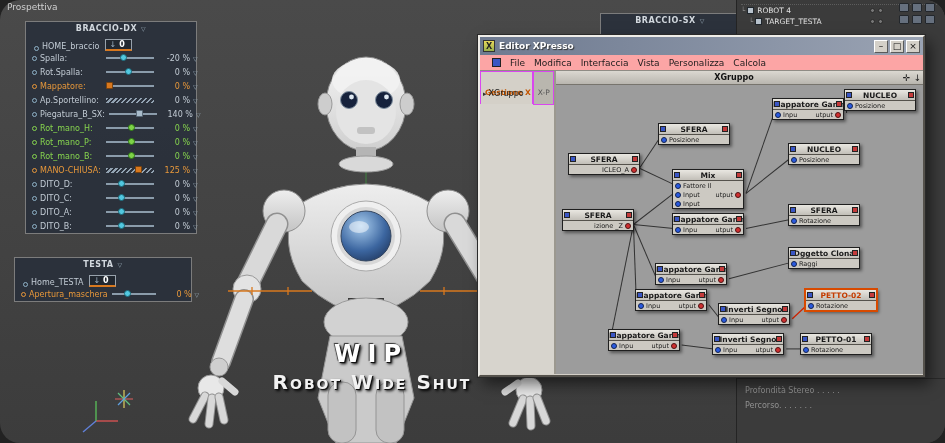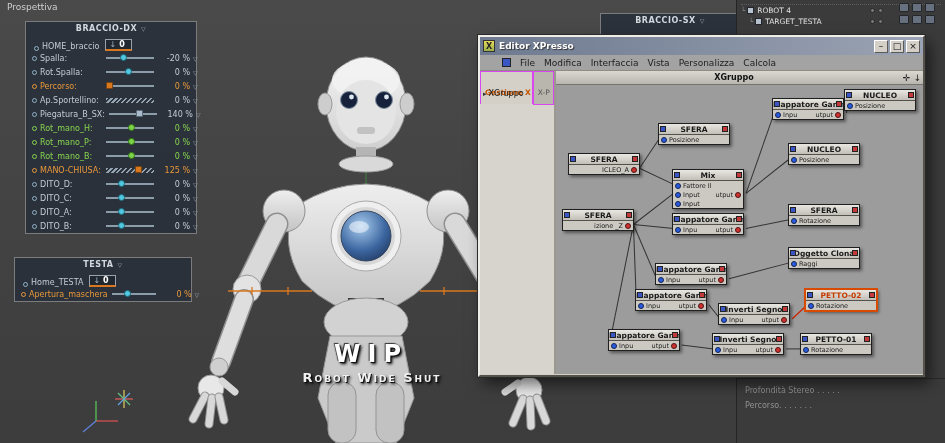--- a/index.html
+++ b/index.html
@@ -1,31 +1,31 @@
 <!DOCTYPE html>
 <html><head>
 <meta charset="utf-8">
 <style>
   * { margin:0; padding:0; box-sizing:border-box; }
   body { background:#222; font-family:"DejaVu Sans", sans-serif; }
   .stage { position:relative; width:945px; height:443px; overflow:hidden;
-           background:linear-gradient(#4a4a4a,#3c3c3c); }
+           background:linear-gradient(#4a4a4a,#3c3c3c);border-radius:20px; }
 
   
   .vp-label { position:absolute; left:7px; top:2px; font-size:9px; color:#cfcfcf; z-index:2; }
 
   
   .scene { position:absolute; left:0; top:0; width:945px; height:443px; z-index:1; }
 
   
   .wm-title { position:absolute; left:306px; top:340px; width:130px; text-align:center; z-index:2;
               font-size:24px; font-weight:bold; letter-spacing:7px; color:#fff;
               text-shadow:1px 1px 0 #111, 2px 2px 3px #000, -1px -1px 1px #333; }
   .wm-sub { position:absolute; left:262px; top:370px; width:220px; text-align:center; z-index:2;
-            font-variant:small-caps; font-size:13px; font-weight:bold; letter-spacing:2px; color:#f2f2f2;
+            font-variant:small-caps; font-size:20px; font-weight:bold; letter-spacing:2px; color:#f2f2f2;
             text-shadow:1px 1px 0 #111, 2px 2px 3px #000; }
   .wm-logo { position:absolute; left:330px; top:398px; width:120px; text-align:center; z-index:2;
              font-family:"DejaVu Serif", serif; font-style:italic; font-weight:bold;
              font-size:15px; color:#f5f5f5; letter-spacing:2px; text-shadow:1px 1px 2px #000; }
   .wm-logo .glyph { font-size:19px; }
 
   
   .panel { position:absolute; background:rgba(40,47,58,0.86); border:1px solid #7c7c7c;
            color:#c2cbd4; font-size:8px; z-index:3; }
   .p-bdx { left:25px; top:21px; width:172px; }
@@ -77,22 +77,22 @@
           background:#d4d0c8; border:2px solid; border-color:#efede8 #55524c #55524c #efede8;
           outline:1px solid #2a2a2a; box-shadow:5px 7px 14px rgba(0,0,0,.55); }
   .xtitle { height:18px; display:flex; align-items:center; padding:0 3px;
             background:linear-gradient(90deg,#6e7a90,#9aa3b3); }
   .xicon { width:12px; height:12px; background:linear-gradient(#e8d85a,#9ab04a); border:1px solid #333;
            color:#222; font-size:8px; font-weight:bold; text-align:center; line-height:11px; margin-right:4px; }
   .xtxt { color:#fff; font-size:9px; font-weight:bold; text-shadow:1px 1px 1px #333; }
   .xbtns { margin-left:auto; display:flex; gap:2px; }
   .xb { width:14px; height:13px; background:#d4d0c8; border:1px solid; border-color:#fff #5a5a5a #5a5a5a #fff;
         font-size:9px; line-height:11px; text-align:center; color:#111; }
-  .xmenu { height:16px; display:flex; align-items:center; gap:9px; padding:0 22px;
-           background:#a3a3a3; border-bottom:1px solid #8f8c85; font-size:9px; color:#1c1c1c; }
+  .xmenu { height:16px; display:flex; align-items:center; gap:9px; padding:0 12px;
+           background:#fca5a5; border-bottom:1px solid #8f8c85; font-size:9px; color:#1c1c1c; }
   .xm-ico { width:9px; height:9px; background:#3a56c4; border:1px solid #222; }
   .xbody { display:flex; height:303px; }
   .xleft { width:76px; background:#c9c6bf; border-right:2px solid #9b988f; }
   .xtabs { display:flex; height:14px; }
   .xtab { font-size:7.5px; padding:16px 4px; color:#555; background:#b9b6ae; border:1px solid #d946ef;
           white-space:nowrap; overflow:hidden; }
   .xtab.on { color:#c45500; font-weight:bold; background:#d4d0c8; border-bottom:none; }
   .xtree { padding:4px 3px; font-size:8px; color:#1a1a1a; background:#d7d4cd; height:calc(100% - 14px); }
   .xarrow { margin-right:2px; font-size:7px; color:#333; }
   .xgraph { flex:1; display:flex; flex-direction:column; }
@@ -267,21 +267,21 @@
         <span class="bul"></span>
         <span class="lbl">Rot.Spalla:</span>
         <span class="track">
           <i class="hd" style="left:19px"></i>
         </span>
         <span class="val">0 %</span>
         <span class="tri">▽</span>
       </div>
     <div class="srow c-org">
         <span class="bul"></span>
-        <span class="lbl">Percorso:</span>
+        <span class="lbl">Mappatore:</span>
         <span class="track">
           <i class="hd sq org" style="left:0"></i>
         </span>
         <span class="val">0 %</span>
         <span class="tri">▽</span>
       </div>
     <div class="srow">
         <span class="bul"></span>
         <span class="lbl">Ap.Sportellino:</span>
         <span class="track hatch"></span>

